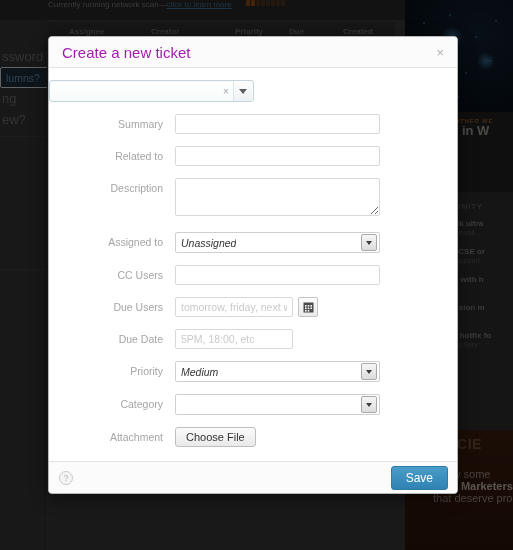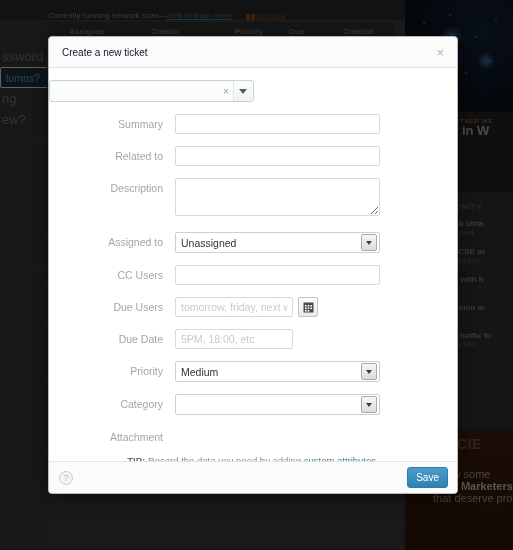--- a/index.html
+++ b/index.html
@@ -14,21 +14,21 @@
 
   
   #bg-page {
     position: absolute; inset: 0;
     background: #3a3a3a;
   }
   #bg-topbar {
     position: absolute; left: 0; top: 0; width: 513px; height: 20px;
     background: #262626;
     font-size: 8px; color: #7d7a74;
-    display: flex; align-items: flex-end;
+    display: flex; align-items: flex-start;
   }
   #bg-topbar .tb-text { margin-left: 48px; white-space: nowrap; }
   #bg-topbar .tb-link { color: #3d6e8a; text-decoration: underline; }
   #bg-topbar .dots { margin-left: 14px; display: flex; gap: 1px; align-items: center; }
   #bg-topbar .dots i { width: 4px; height: 6px; background: #4a3320; display: block; }
   #bg-topbar .dots i.on { background: #8a4a14; }
 
   #bg-sidebar {
     position: absolute; left: 0; top: 20px; width: 46px; bottom: 0;
     background: #333333;
@@ -116,21 +116,21 @@
     display: flex; flex-direction: column;
     overflow: hidden;
   }
   #modal-header {
     height: 31px; flex: 0 0 31px;
     background: #fbfbfb;
     border-bottom: 1px solid #e2e2e2;
     display: flex; align-items: center; justify-content: space-between;
     padding: 0 10px 0 13px;
   }
-  #modal-title { font-size: 10px; color: #0f172a; }
+  #modal-title { font-size: 15px; color: #a21caf; }
   #modal-close {
     font-size: 13px; color: #aeaeae; cursor: pointer;
     line-height: 1; padding: 2px 3px;
   }
 
   #modal-body {
     flex: 1 1 auto;
     padding: 12px 0 0 0;
     overflow: hidden;
     background: #ffffff;
@@ -190,21 +190,21 @@
   
   .sel {
     width: 205px; height: 21px;
     border: 1px solid #cfcfcf; border-radius: 2px;
     background: #fff;
     display: flex; align-items: center; justify-content: space-between;
     font-size: 10.5px; color: #333;
     padding-left: 5px;
     cursor: pointer;
   }
-  .sel .sval { white-space: nowrap; overflow: hidden; }
+  .sel .sval { white-space: nowrap; overflow: hidden; font-style: italic; }
   .sel .sbtn {
     width: 16px; height: 17px; margin-right: 2px;
     border: 1px solid #a9a9a9; border-radius: 2px;
     background: linear-gradient(180deg,#f6f6f6 0%, #dcdcdc 100%);
     display: flex; align-items: center; justify-content: center;
   }
   .sel .sbtn .caret { border-top-color: #3c3c3c; border-left-width: 3.5px; border-right-width: 3.5px; border-top-width: 4.5px; }
 
   
   .daterow { display: flex; align-items: center; gap: 5px; }
@@ -243,22 +243,22 @@
   }
   #help-icon {
     width: 14px; height: 14px; border-radius: 50%;
     border: 1px solid #cacaca; color: #b6b6b6;
     font-size: 9px; line-height: 12px; text-align: center;
     cursor: pointer; background: #f4f4f4;
   }
   .fbtns { display: flex; gap: 6px; }
   .btn-save {
     font-family: "Liberation Sans", sans-serif;
-    font-size: 10px; color: #ffffff; font-weight: normal;
-    padding: 4px 8px;
+    font-size: 12px; color: #ffffff; font-weight: normal;
+    padding: 4px 14px;
     border: 1px solid #2f7ba8; border-radius: 3px;
     background: linear-gradient(180deg,#4a9dc8 0%, #2f82b2 100%);
     cursor: pointer;
     text-align: center;
   }
   .btn-cancel {
     font-family: "Liberation Sans", sans-serif;
     font-size: 11px; color: #444444;
     padding: 4px 12px;
     border: 1px solid #c4c4c4; border-radius: 3px;
@@ -492,20 +492,23 @@
           <span class="sval"></span>
           <span class="sbtn">
             <span class="caret"></span>
           </span>
         </div>
       </div>
     </div>
 
     <div class="frow">
       <div class="flabel">Attachment</div>
+      <div class="fctl">
+        <button class="choosefile">Choose File</button>
+      </div>
     </div>
 
     <div id="tip">
       <b>TIP:</b><span> Record the data you need by adding </span><a href="#">custom attributes</a><span>.</span>
     </div>
   </div>
 
   <div id="modal-footer">
     <div id="help-icon">?</div>
     <div class="fbtns">

